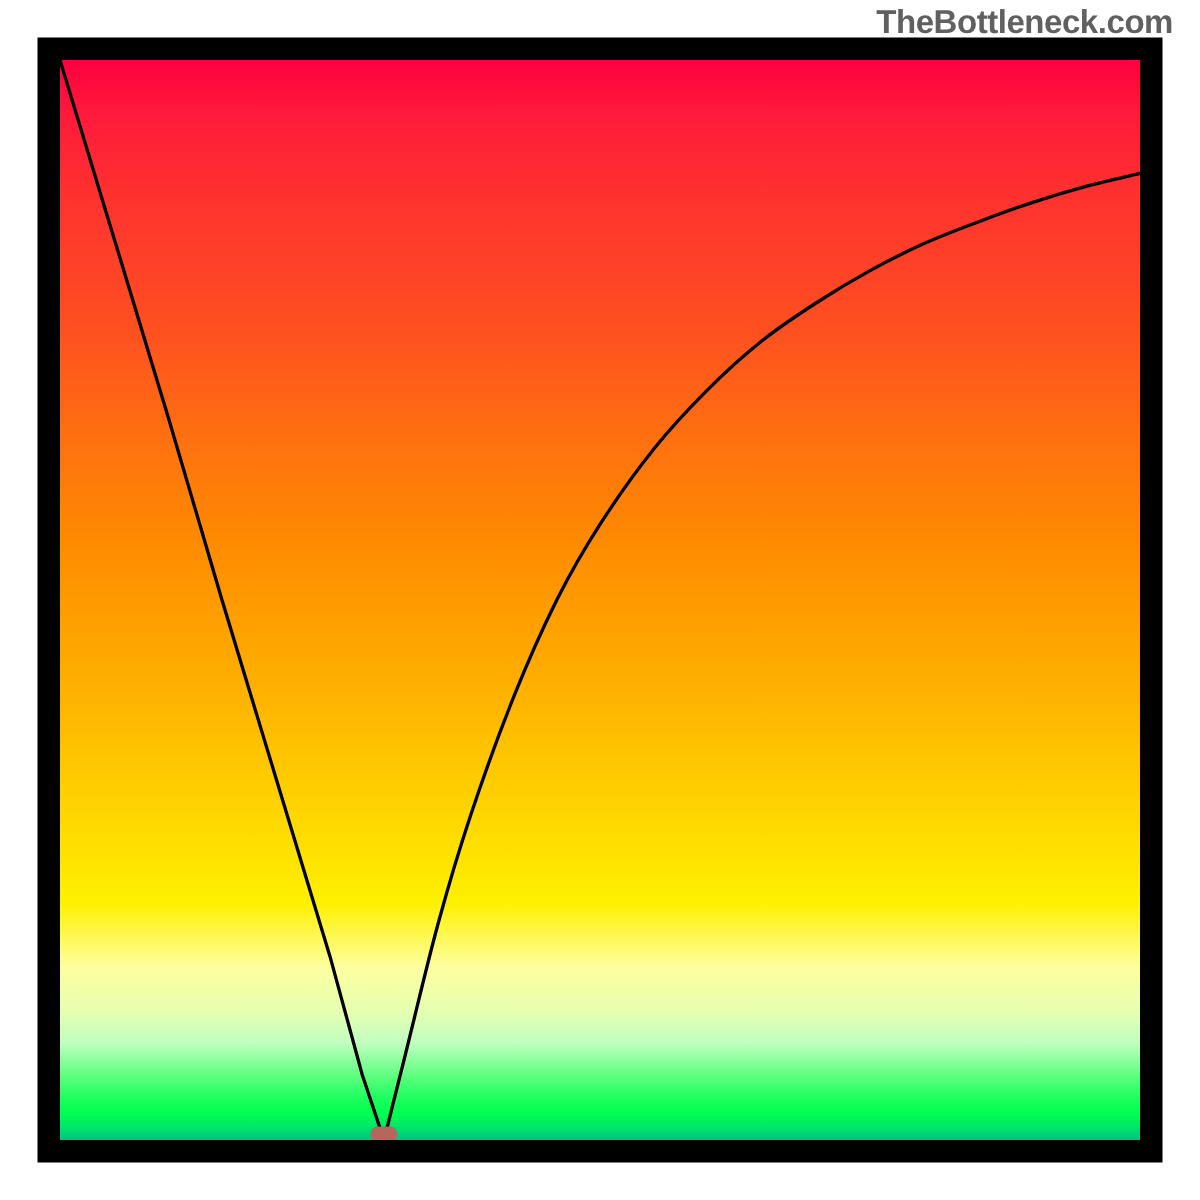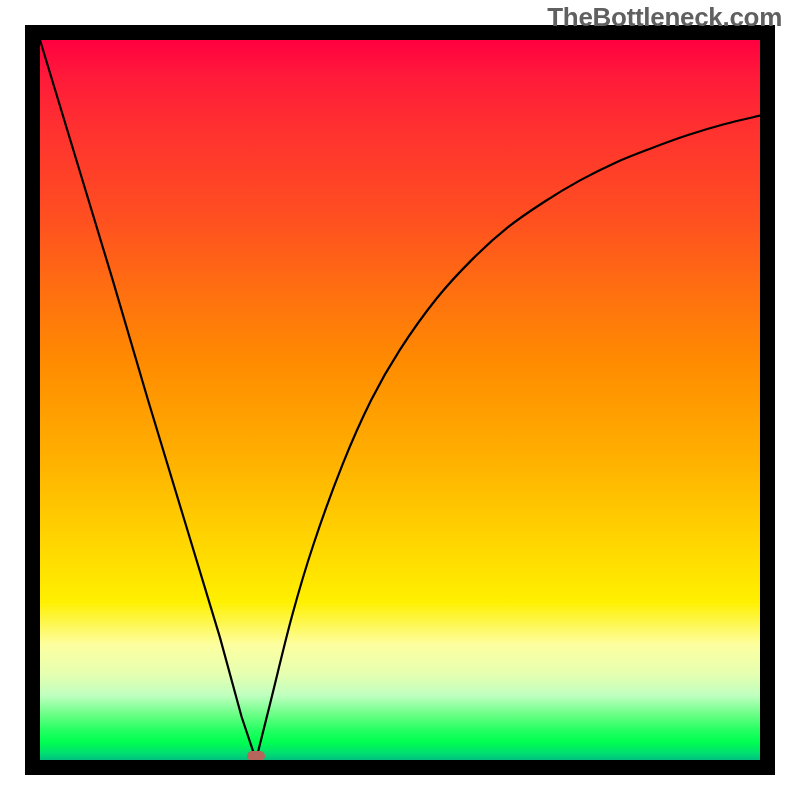--- a/index.html
+++ b/index.html
@@ -9,21 +9,21 @@
     font-family: Arial, sans-serif;
     width: 800px;
     height: 800px;
     position: relative;
     overflow: hidden;
   }
   .watermark {
     position: absolute;
     top: 2px;
     right: 18px;
-    font-size: 26px;
+    font-size: 22px;
     font-weight: 600;
     color: #606060;
     letter-spacing: -0.3px;
     z-index: 10;
   }
   .frame {
     position: absolute;
     top: 25px;
     left: 25px;
     width: 750px;

